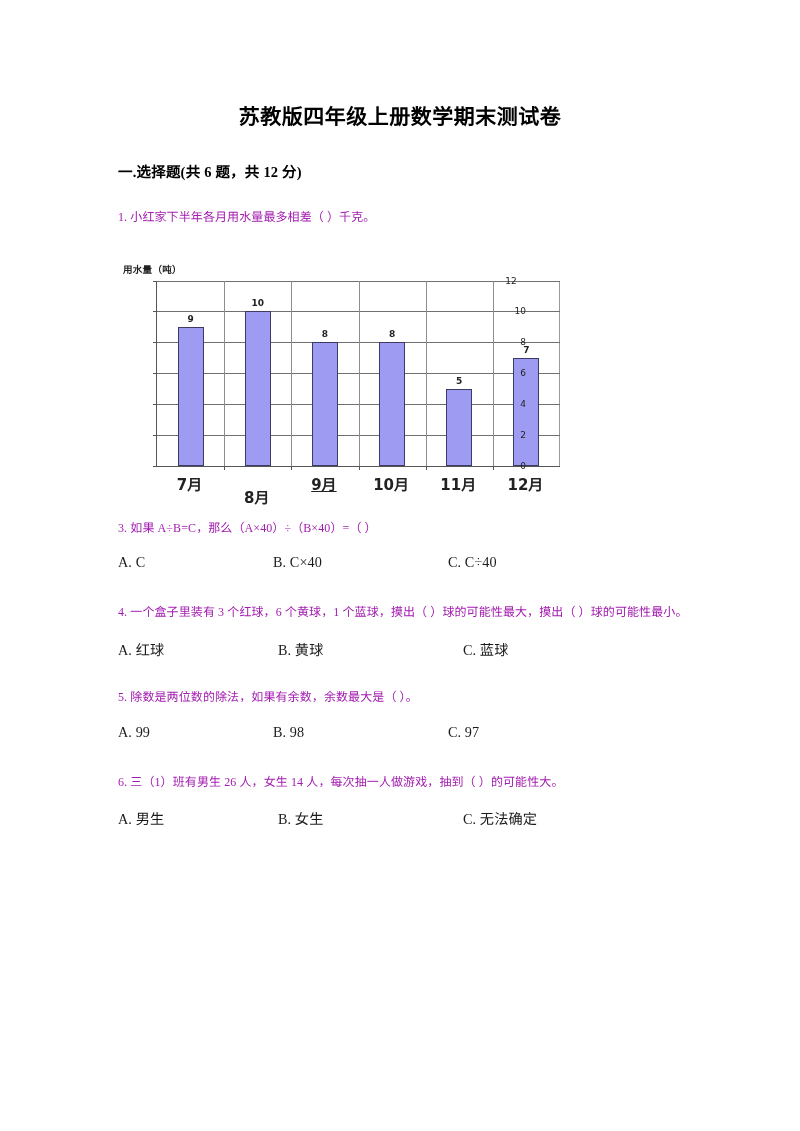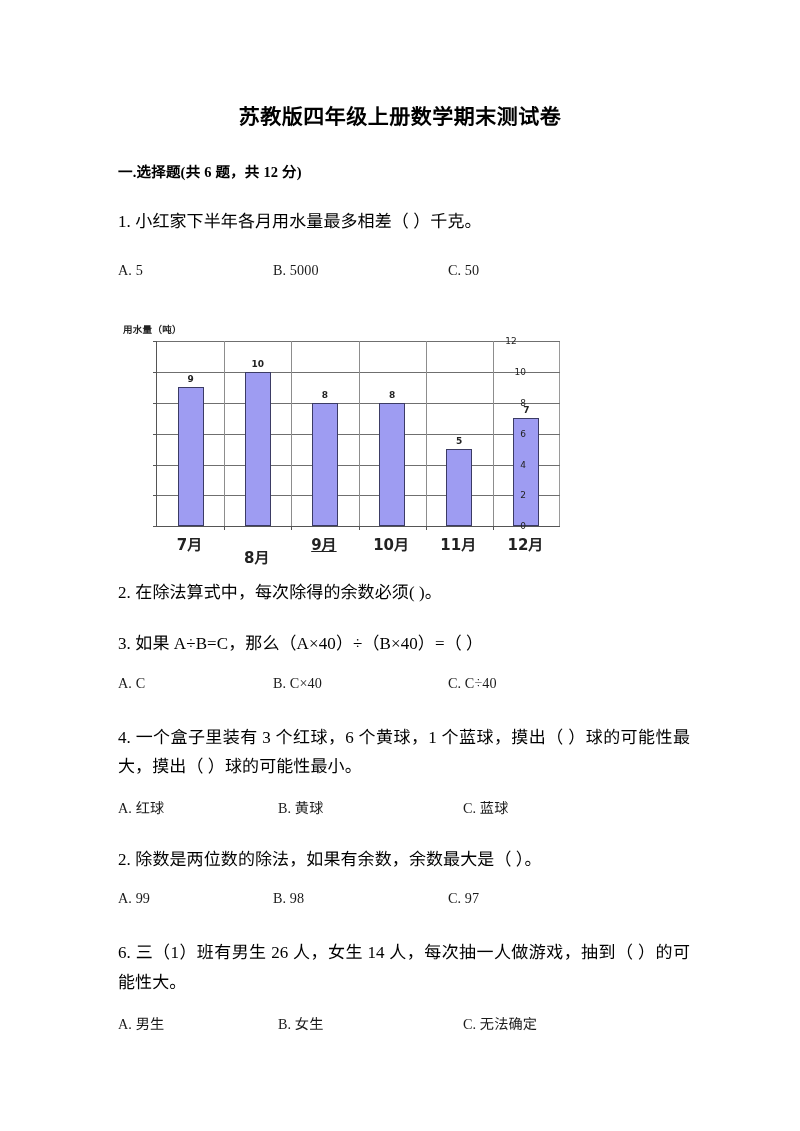--- a/index.html
+++ b/index.html
@@ -54,24 +54,24 @@
   }
 
   
   .question-block {
     padding-left: 8px;
     margin-top: 26px;
   }
   .question-block.tight { margin-top: 22px; }
 
   .q-stem {
-    font-size: 17px;
+    font-size: 12px;
     line-height: 1.72;
     letter-spacing: 0.1px;
-    color: #000000;
+    color: #a21caf;
     text-align: justify;
   }
   .q-options {
     position: relative;
     height: 26px;
     margin-top: 16px;
     font-size: 14.2px;
     letter-spacing: 0.1px;
   }
   .q-options.gap-lg { margin-top: 26px; }
@@ -199,25 +199,20 @@
 
 <div class="page">
   <div class="content">
 
     <h1 class="doc-title">苏教版四年级上册数学期末测试卷</h1>
 
     <div class="section-heading">一.选择题(共 6 题，共 12 分)</div>
 
     <div class="question-block">
       <div class="q-stem">1. 小红家下半年各月用水量最多相差（        ）千克。</div>
-      <div class="q-options gap-lg">
-        <span class="opt a">A. 5</span>
-        <span class="opt b">B. 5000</span>
-        <span class="opt c">C. 50</span>
-      </div>
 
       <div class="chart-wrap">
         <div class="chart-title">用水量（吨）</div>
         <div class="plot" id="plot-area">
           <div class="plot-frame"></div>
         <div class="ytick-mark" style="top: 185px; left: -4px;"></div>
             <div class="gridline" style="top: 154.167px;"></div>
             <div class="ytick-mark" style="top: 154.167px; left: -4px;"></div>
             <div class="gridline" style="top: 123.333px;"></div>
             <div class="ytick-mark" style="top: 123.333px; left: -4px;"></div>
@@ -262,21 +257,20 @@
           <div class="xtick-label" style="left: 41.5833px; width: 60px; top: 211px;">7月</div>
           <div class="xtick-label" style="left: 108.75px; width: 60px; top: 211px; margin-top: 13px;">8月</div>
           <div class="xtick-label" style="left: 175.917px; width: 60px; top: 211px; text-decoration: underline;">9月</div>
           <div class="xtick-label" style="left: 243.083px; width: 60px; top: 211px;">10月</div>
           <div class="xtick-label" style="left: 310.25px; width: 60px; top: 211px;">11月</div>
           <div class="xtick-label" style="left: 377.417px; width: 60px; top: 211px;">12月</div>
         </div>
     </div>
 
     <div class="question-block">
-      <div class="q-stem">2. 在除法算式中，每次除得的余数必须(        )。</div>
     </div>
 
     <div class="question-block tight">
       <div class="q-stem">3. 如果 A÷B=C，那么（A×40）÷（B×40）=（        ）</div>
       <div class="q-options">
         <span class="opt a">A. C</span>
         <span class="opt b">B. C×40</span>
         <span class="opt c">C. C÷40</span>
       </div>
     </div>
@@ -284,21 +278,21 @@
     <div class="question-block tight">
       <div class="q-stem">4. 一个盒子里装有 3 个红球，6 个黄球，1 个蓝球，摸出（      ）球的可能性最大，摸出（    ）球的可能性最小。</div>
       <div class="q-options">
         <span class="opt a w3">A. 红球</span>
         <span class="opt b w3">B. 黄球</span>
         <span class="opt c w3">C. 蓝球</span>
       </div>
     </div>
 
     <div class="question-block tight">
-      <div class="q-stem">2. 除数是两位数的除法，如果有余数，余数最大是（        ）。</div>
+      <div class="q-stem">5. 除数是两位数的除法，如果有余数，余数最大是（        ）。</div>
       <div class="q-options">
         <span class="opt a">A. 99</span>
         <span class="opt b">B. 98</span>
         <span class="opt c">C. 97</span>
       </div>
     </div>
 
     <div class="question-block tight">
       <div class="q-stem">6. 三（1）班有男生 26 人，女生 14 人，每次抽一人做游戏，抽到（     ）的可能性大。</div>
       <div class="q-options">

